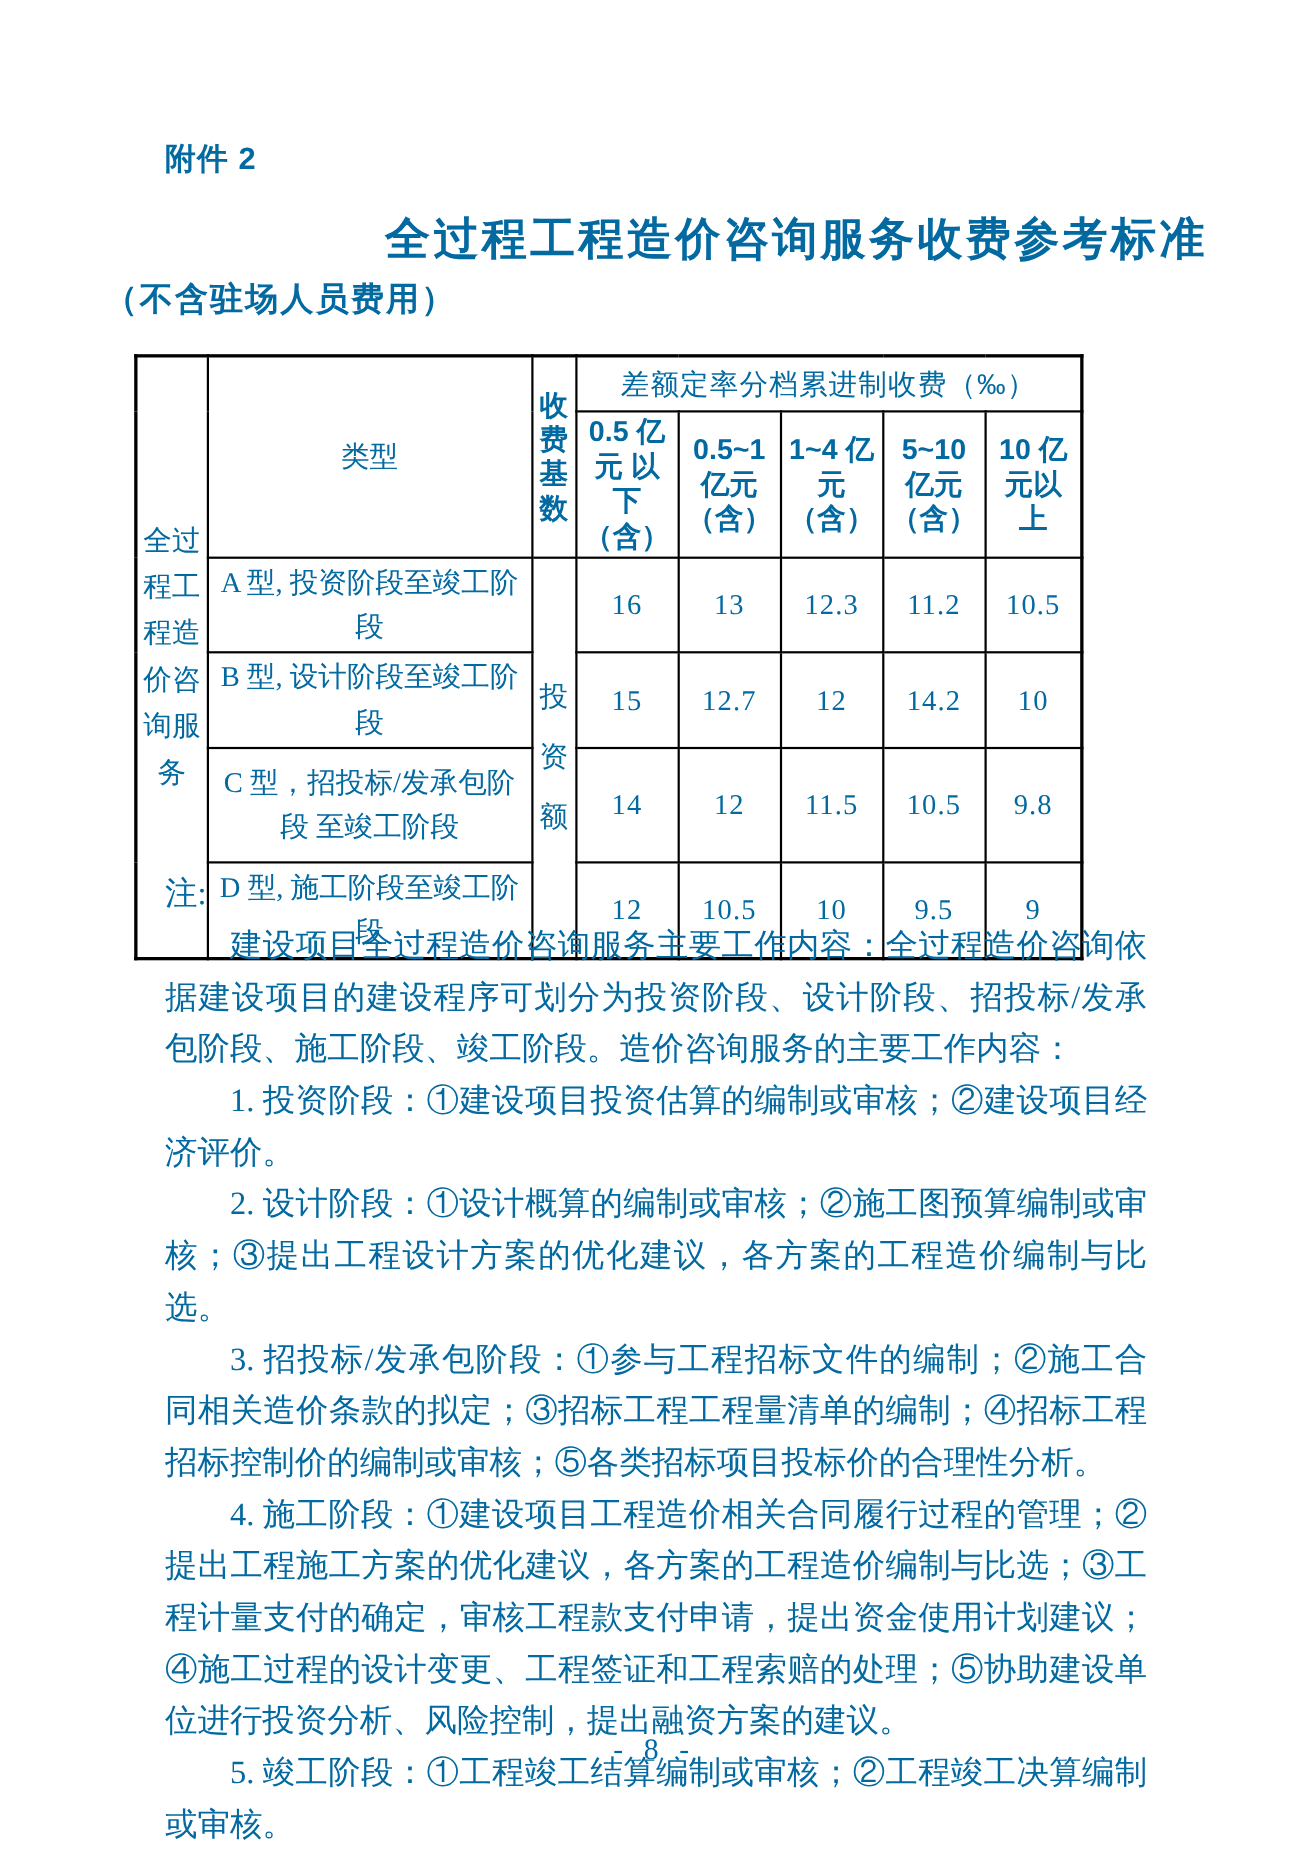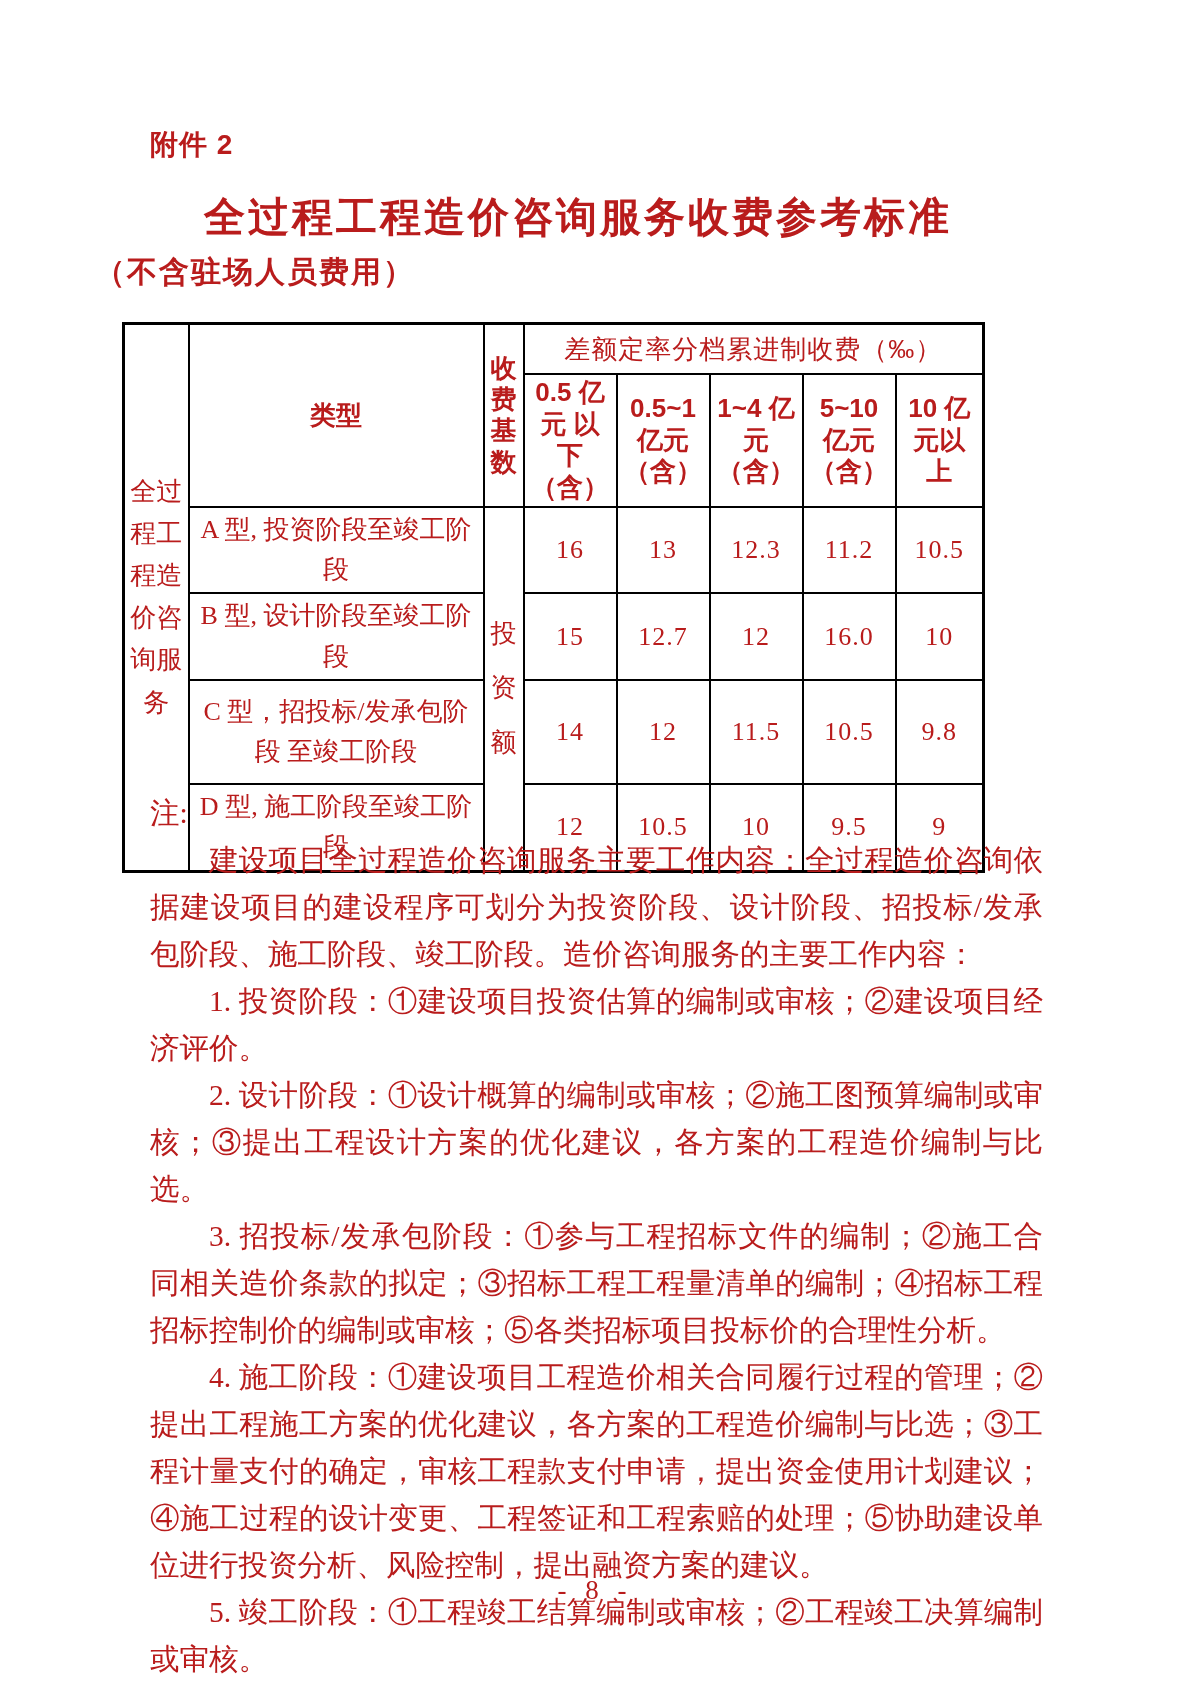--- a/index.html
+++ b/index.html
@@ -5,39 +5,39 @@
   html, body {
     margin: 0;
     padding: 0;
     background: #ffffff;
   }
   .page {
     position: relative;
     width: 1189px;
     height: 1701px;
     background: #ffffff;
-    color: #b91c1c;
+    color: #0369a1;
     font-family: "Liberation Serif", "DejaVu Serif", serif;
     overflow: hidden;
   }
   .attachment-label {
     position: absolute;
     left: 150px;
     top: 126px;
     font-family: "Liberation Sans", "DejaVu Sans", sans-serif;
     font-weight: bold;
     font-size: 28px;
     letter-spacing: 1px;
   }
   .doc-title {
     position: absolute;
-    left: 78px;
+    left: 98px;
     width: 1000px;
     top: 190px;
-    text-align: center;
+    text-align: right;
     font-family: "Liberation Sans", "DejaVu Sans", sans-serif;
     font-weight: 900;
     font-size: 41px;
     letter-spacing: 3px;
   }
   .doc-subtitle {
     position: absolute;
     left: 95px;
     width: 1000px;
     top: 252px;
@@ -68,21 +68,21 @@
   table.fee-table {
     border: 3px solid #000000;
   }
   td.group-label {
     width: 61px;
     font-size: 27px;
     line-height: 1.62;
     padding: 0 2px;
   }
   td.type-header {
-    font-weight: bold;
+    font-weight: normal;
     font-size: 27px;
   }
   td.fee-base-header {
     width: 36px;
     font-weight: bold;
     font-size: 26px;
     line-height: 1.2;
     padding: 0;
   }
   td.fee-header {
@@ -190,21 +190,21 @@
           <td class="value-cell">13</td>
           <td class="value-cell">12.3</td>
           <td class="value-cell">11.2</td>
           <td class="value-cell">10.5</td>
         </tr>
         <tr class="row-b">
           <td class="type-cell">B 型, 设计阶段至竣工阶段</td>
           <td class="value-cell">15</td>
           <td class="value-cell">12.7</td>
           <td class="value-cell">12</td>
-          <td class="value-cell">16.0</td>
+          <td class="value-cell">14.2</td>
           <td class="value-cell">10</td>
         </tr>
         <tr class="row-c">
           <td class="type-cell">C 型，招投标/发承包阶段 至竣工阶段</td>
           <td class="value-cell">14</td>
           <td class="value-cell">12</td>
           <td class="value-cell">11.5</td>
           <td class="value-cell">10.5</td>
           <td class="value-cell">9.8</td>
         </tr>

